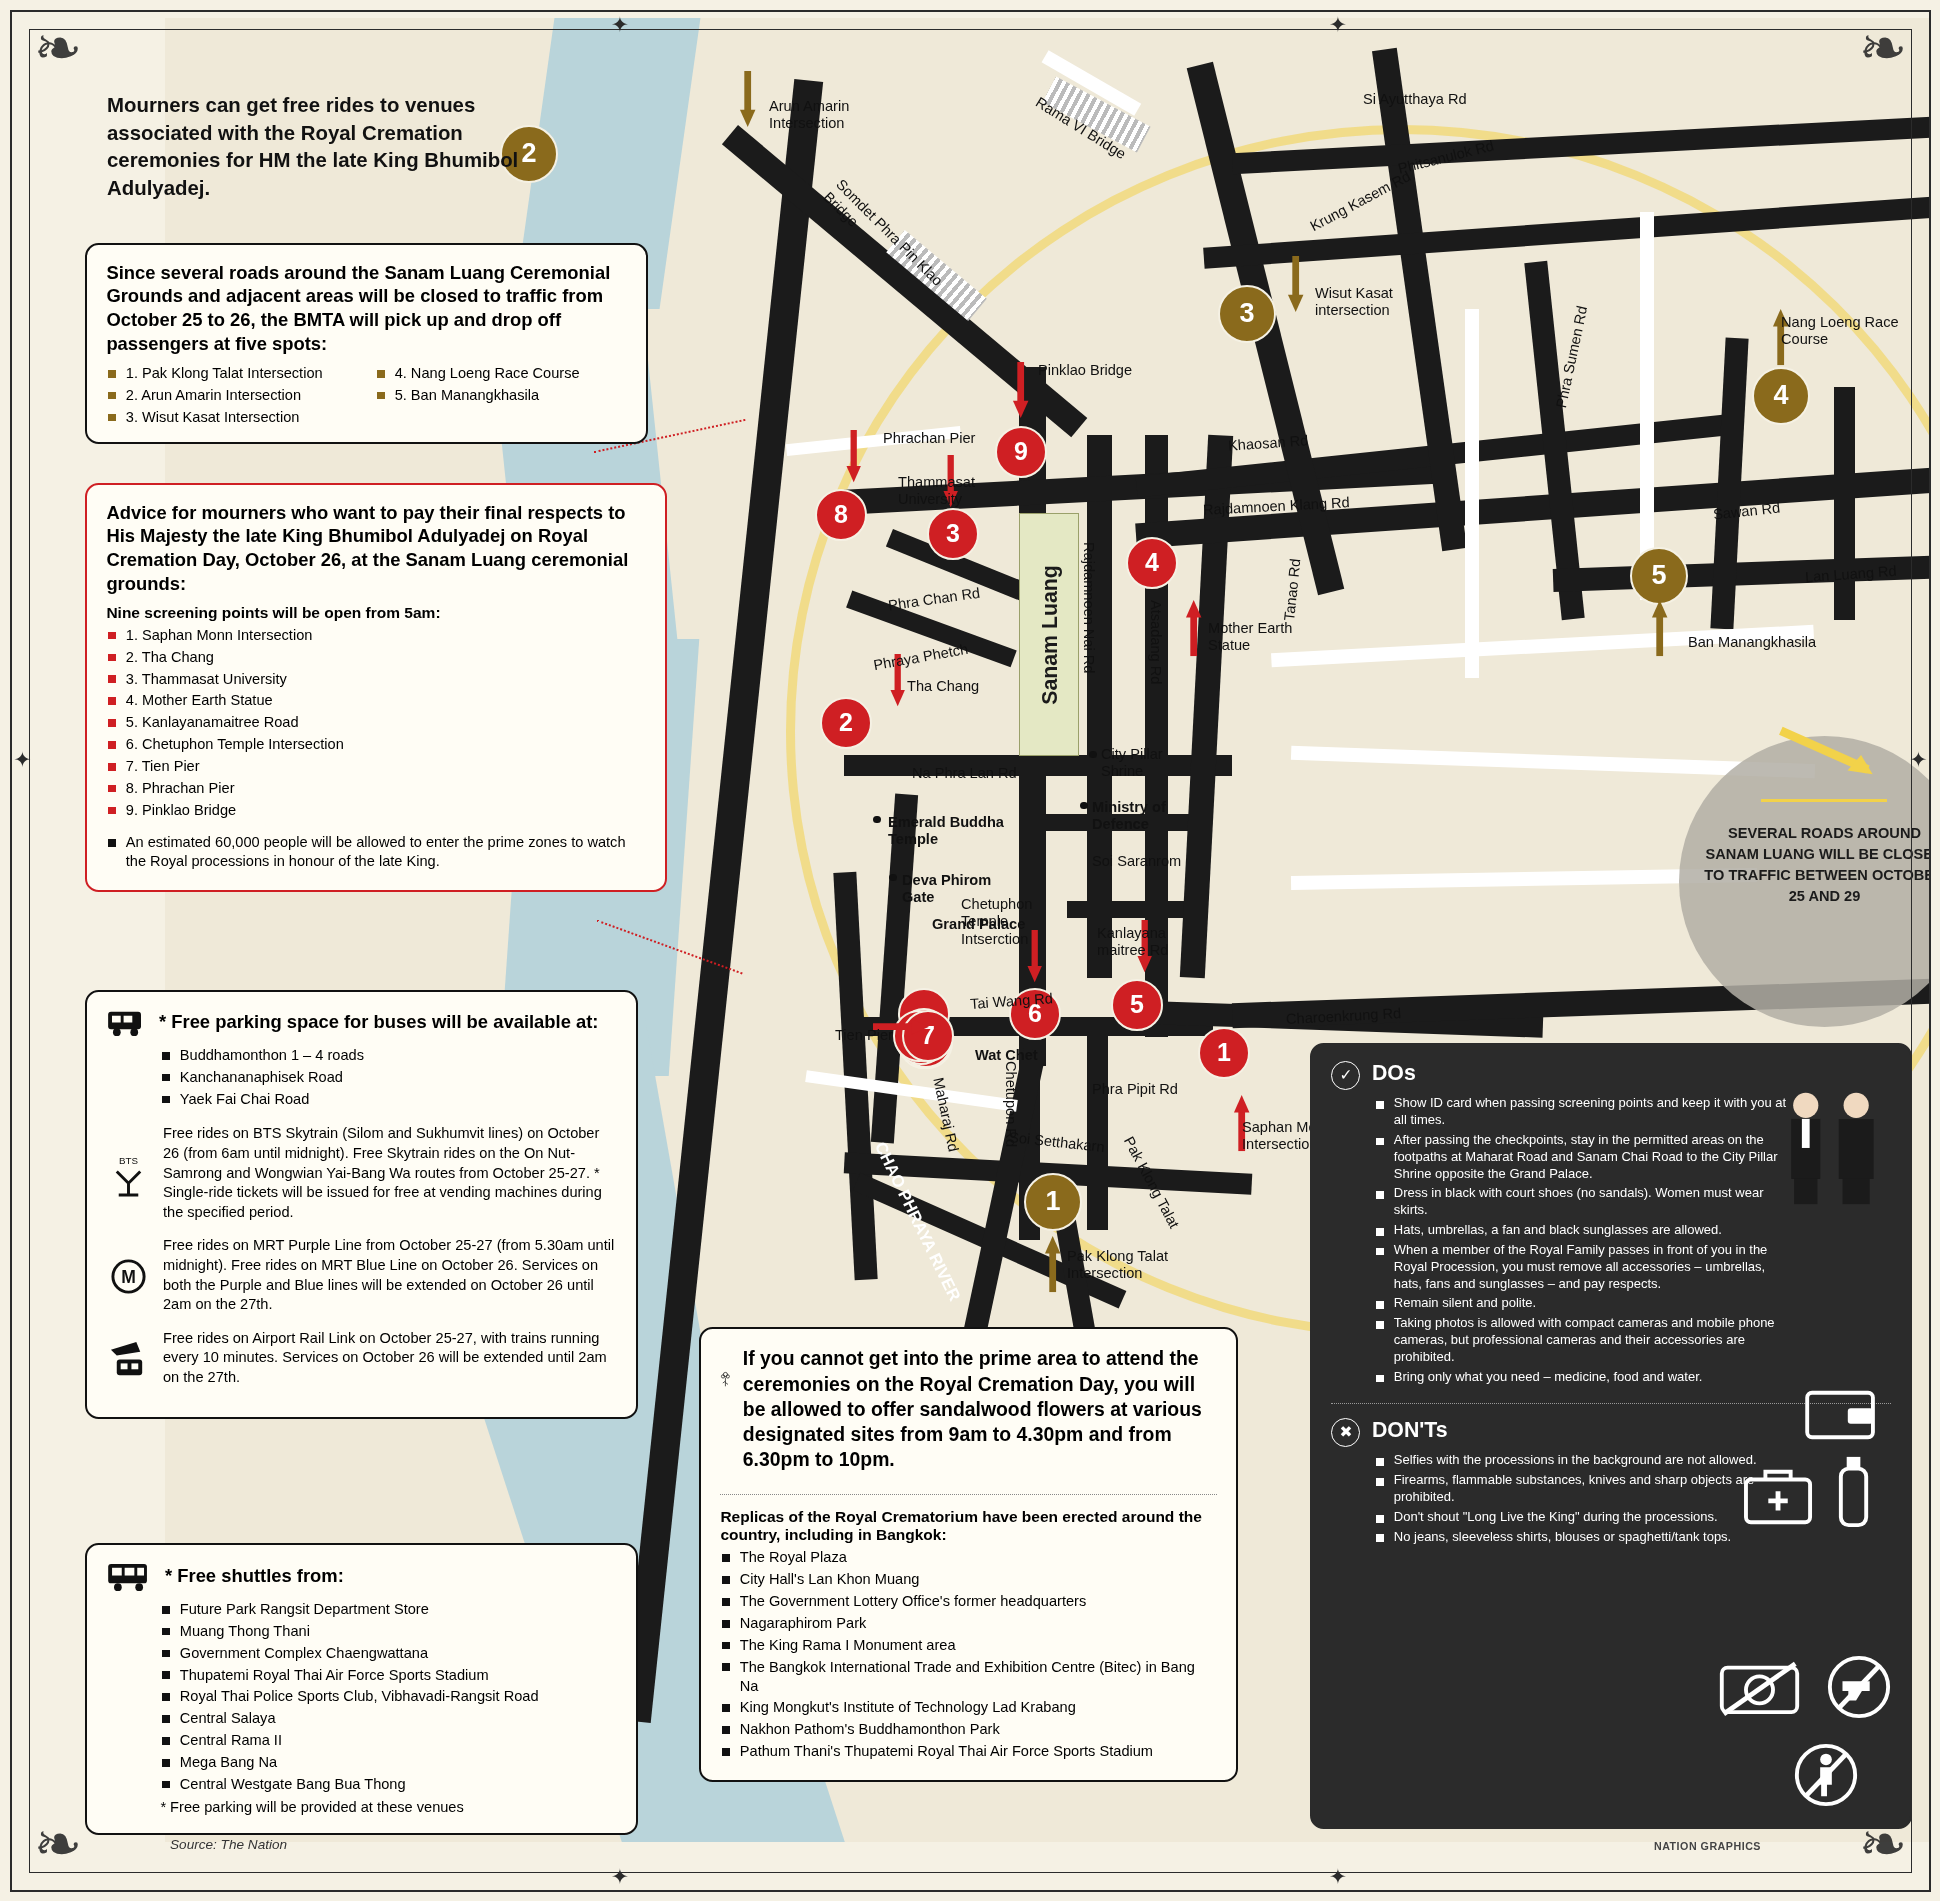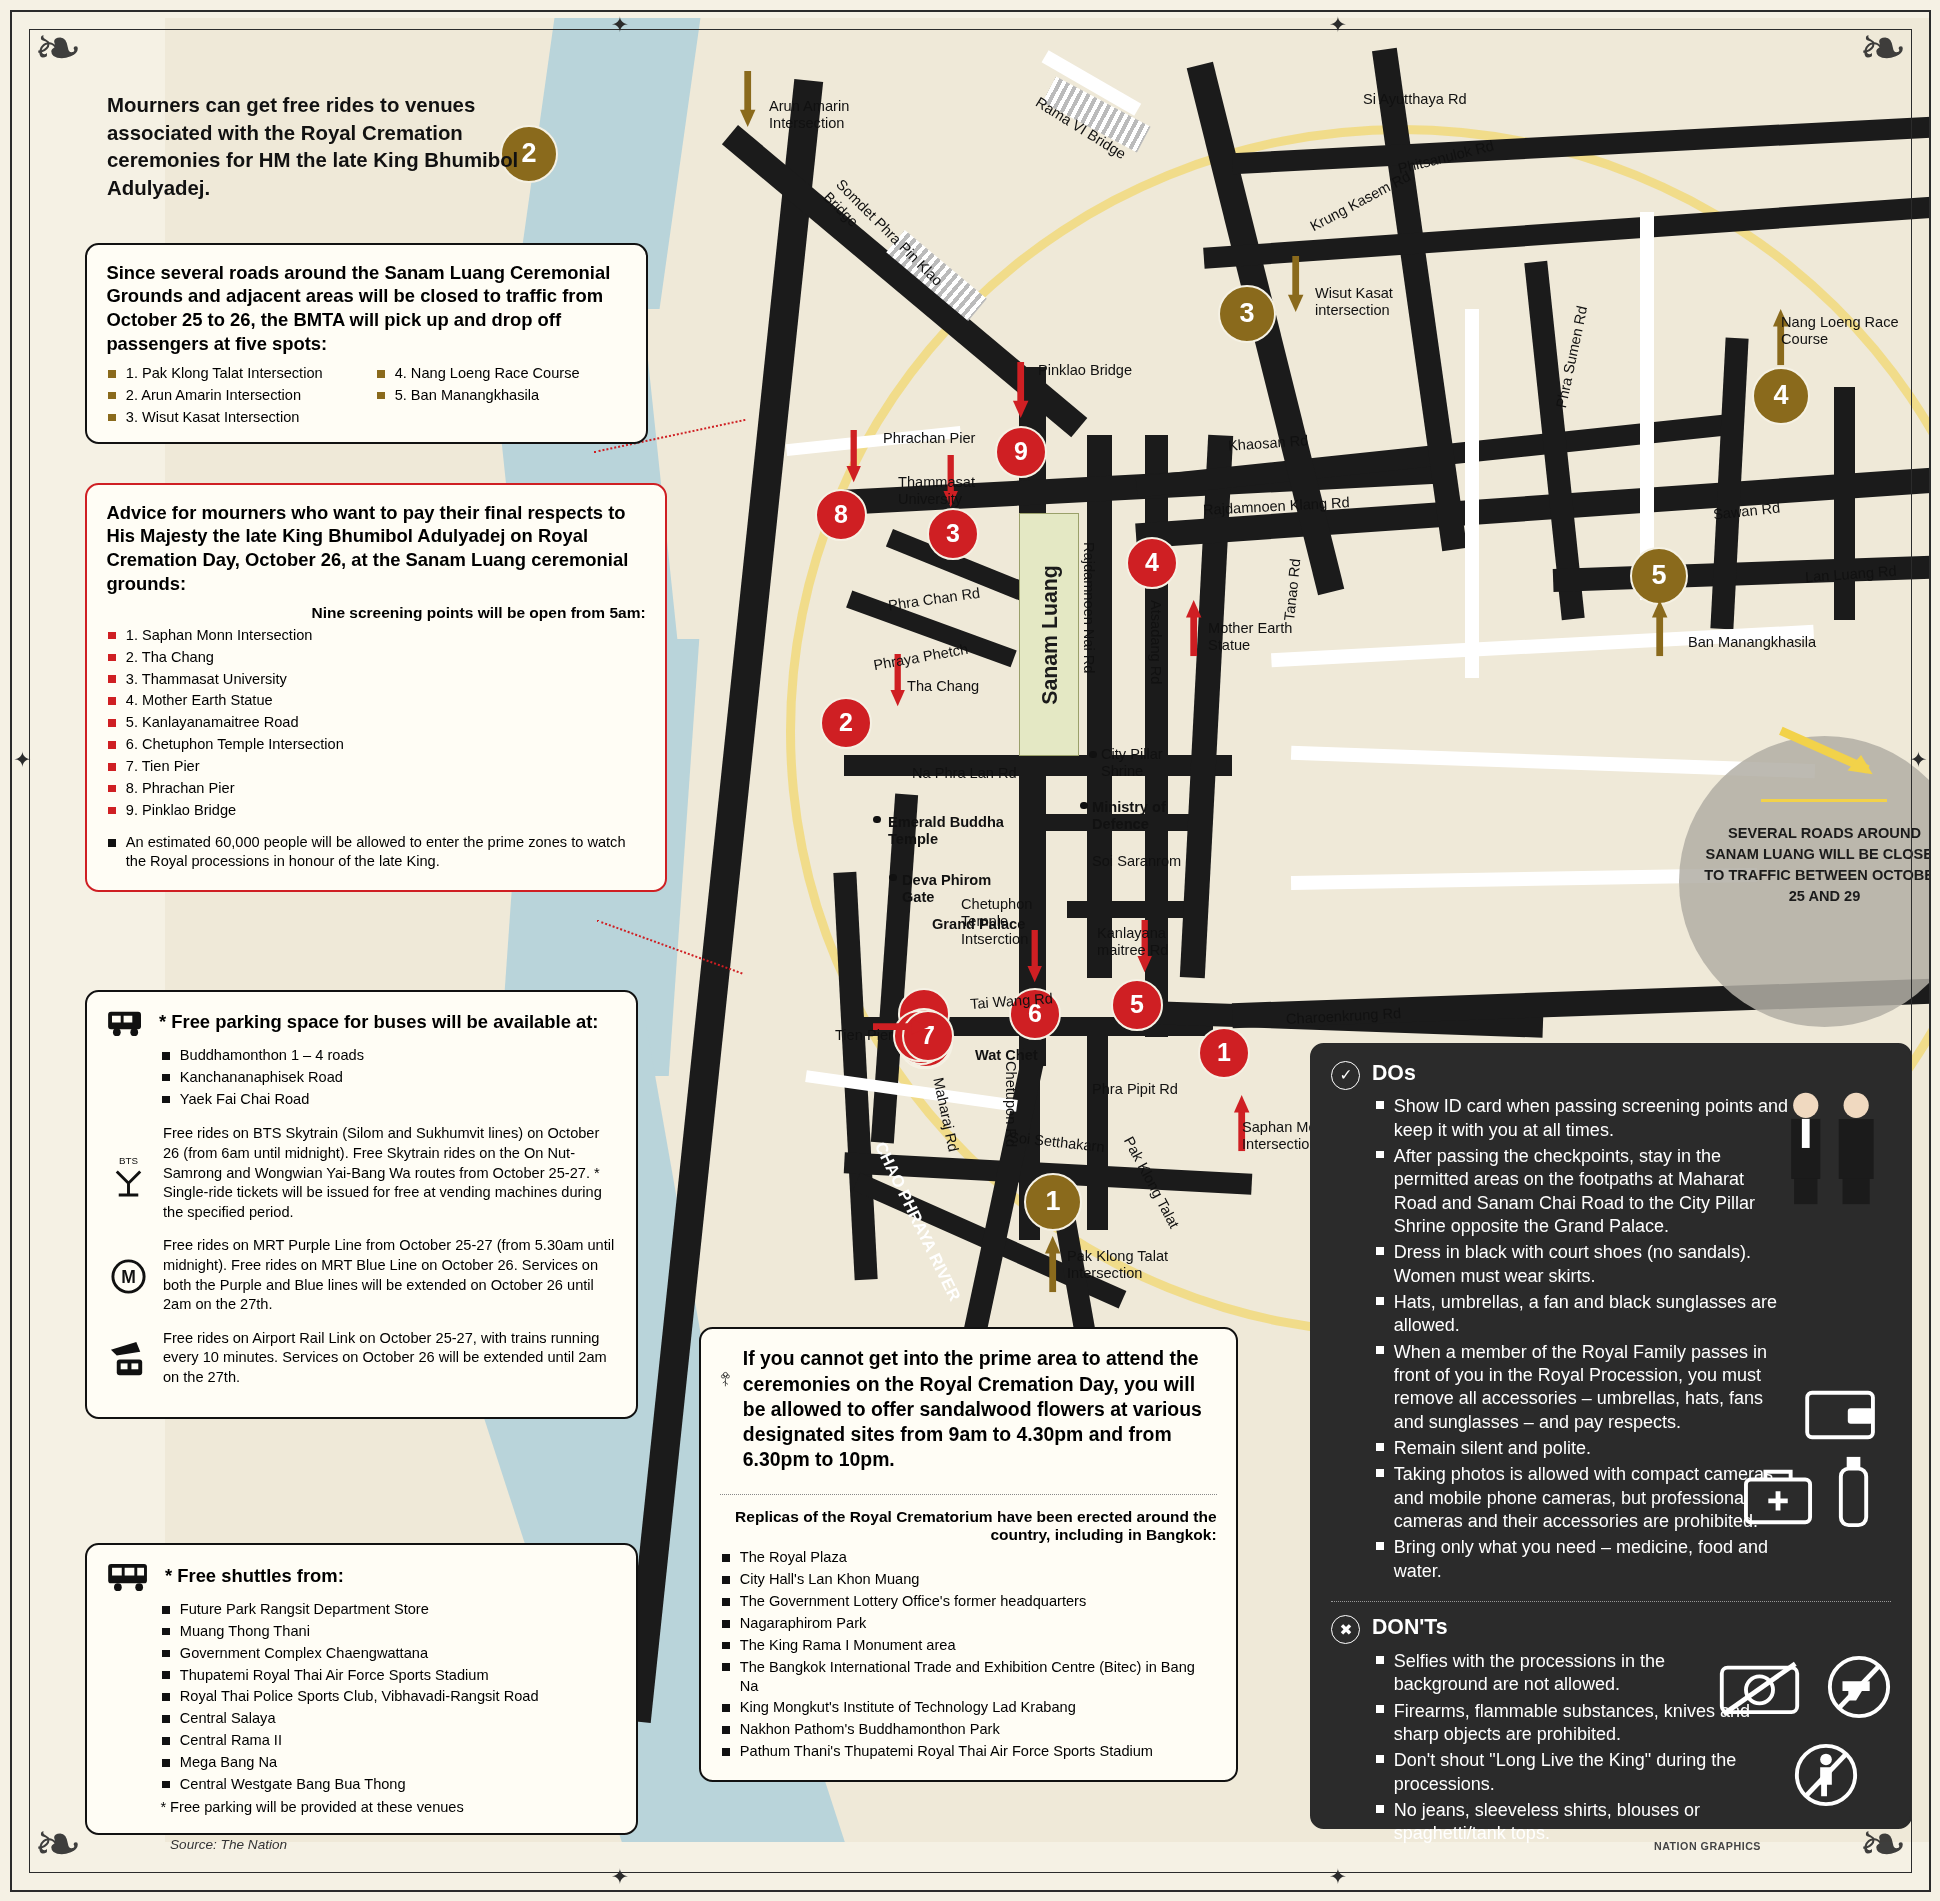--- a/index.html
+++ b/index.html
@@ -89,27 +89,27 @@
   .panel h3{margin:0 0 7.8px 0;font-size:18.4px;line-height:1.3;}
   .lead{
     position:absolute;z-index:40;font-weight:bold;font-size:20.4px;line-height:1.35;color:#111;
   }
   ul.sq{list-style:none;margin:3.9px 0 0 0;padding:0;}
   ul.sq li{position:relative;padding-left:19.4px;margin-bottom:2.9px;font-size:14.6px;line-height:1.3;}
   ul.sq li:before{content:"";position:absolute;left:1.9px;top:5.8px;width:7.8px;height:7.8px;background:#111;}
   ul.sq.gold li:before{background:#8a6a1c;}
   ul.sq.red li:before{background:#cf1f23;}
   .two-col{column-count:2;column-gap:17.5px;}
-  .sect-title{font-weight:bold;font-size:15.5px;margin:5.8px 0 3.9px;text-align:right;}
+  .sect-title{font-weight:bold;font-size:15.5px;margin:5.8px 0 3.9px;}
   .tx{font-size:14.6px;line-height:1.35;}
   .transport-row{display:flex;gap:11.6px;margin-bottom:13.6px;}
   .tico{width:45px;flex:0 0 45px;display:flex;align-items:center;justify-content:center;padding-top:1.9px;}
   .dos-title{font-size:21.3px;font-weight:bold;margin:0 0 5.8px 0;}
   .dark ul.sq li:before{background:#fff;}
-  .dark ul.sq li{font-size:18px;color:#fff;}
+  .dark ul.sq li{font-size:13px;color:#fff;}
   .divider-dots{border-top:1.9px dotted #888;margin:13.6px 0;}
   .source{
     position:absolute;left:170px;bottom:50px;font-size:13.6px;font-style:italic;color:#333;z-index:50;
   }
   .credit{position:absolute;right:180px;bottom:50px;font-size:10.7px;font-weight:bold;color:#444;z-index:50;letter-spacing:0.5px;}
   .ico-badge{width:29px;height:29px;border-radius:50%;border:1.9px solid #fff;display:inline-flex;align-items:center;justify-content:center;font-size:15.5px;}
   .people-svg{position:absolute;right:17.5px;top:39px;}
   .dashed-red{position:absolute;border-top:2.9px dotted #cf1f23;z-index:39;}
 </style>
 </head>

